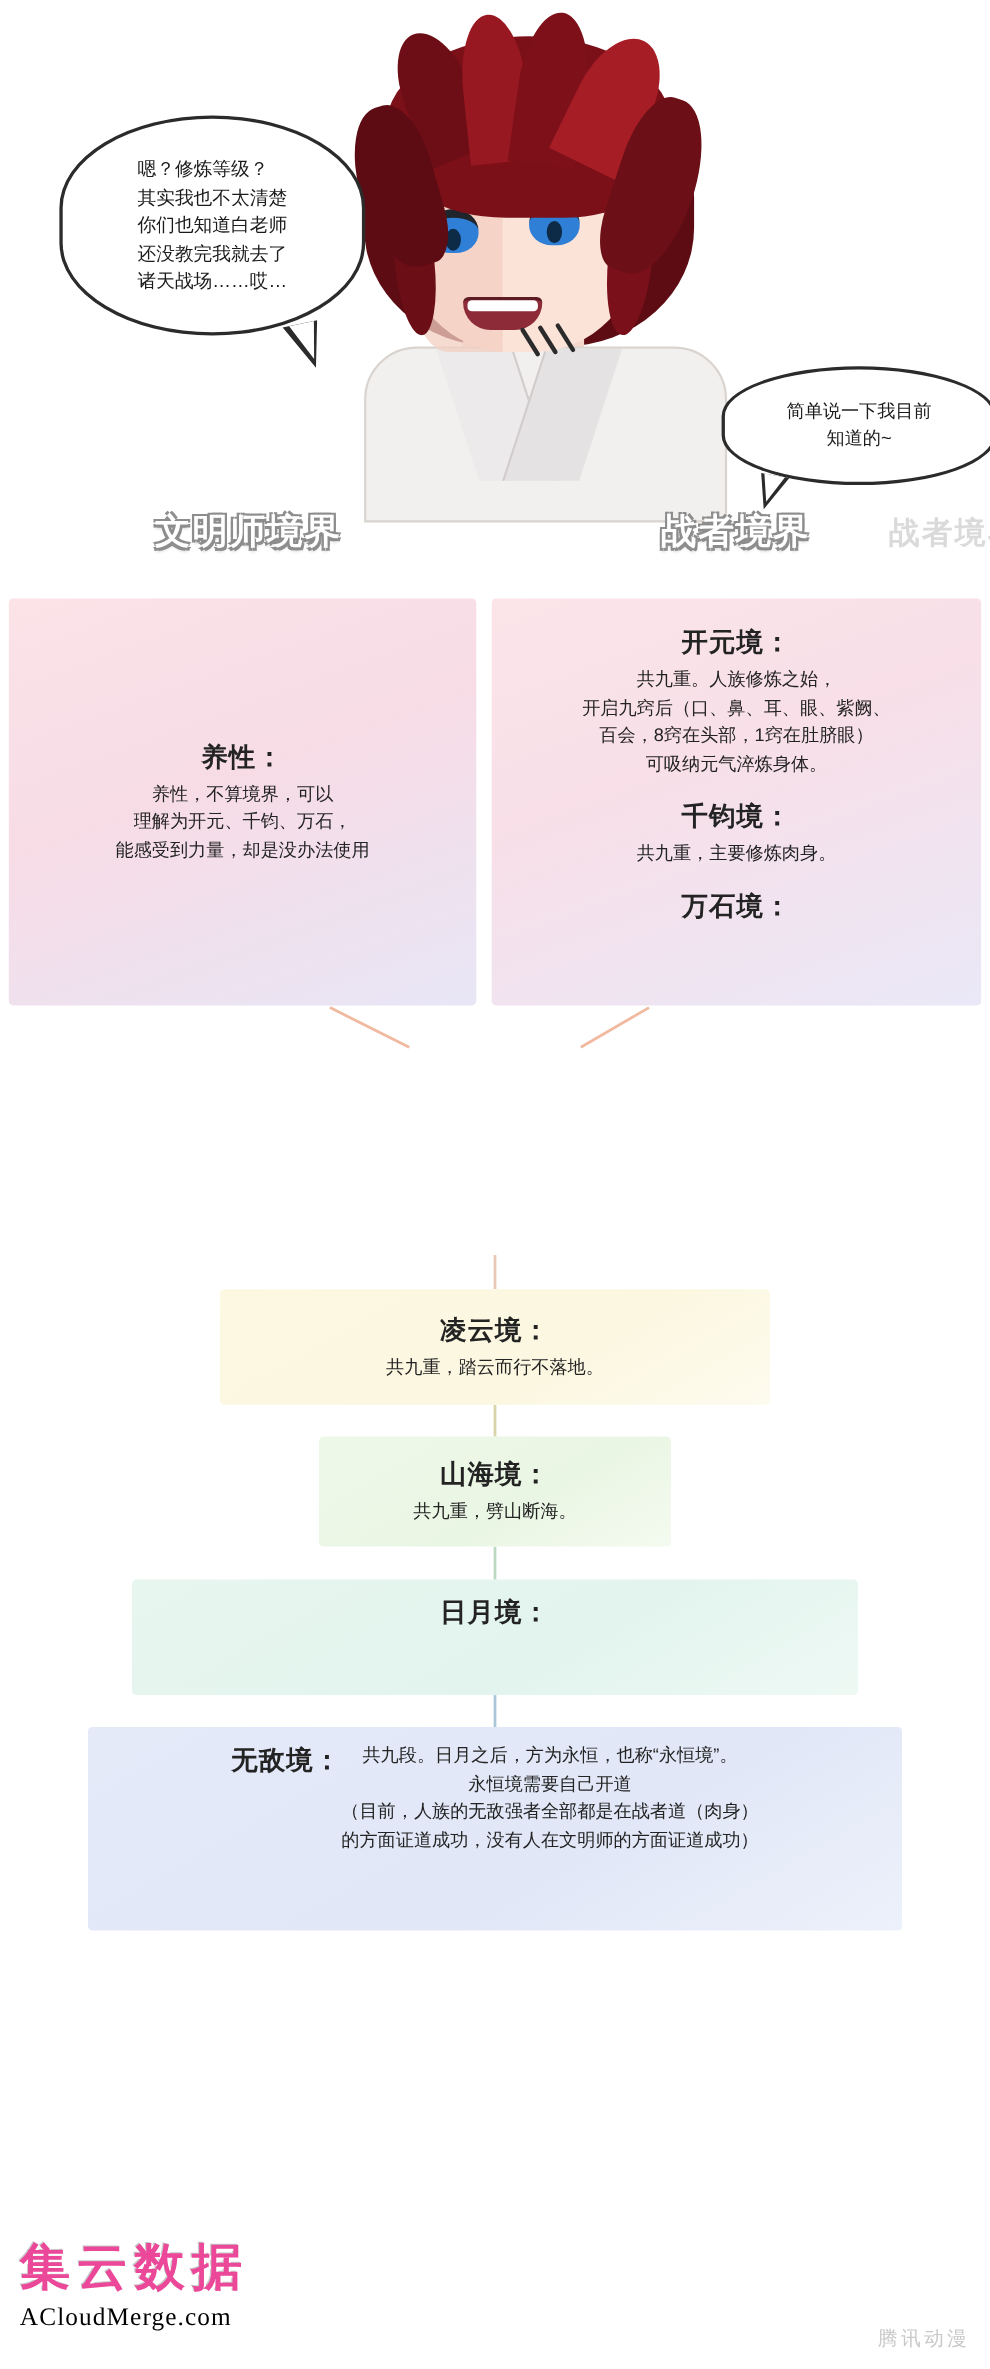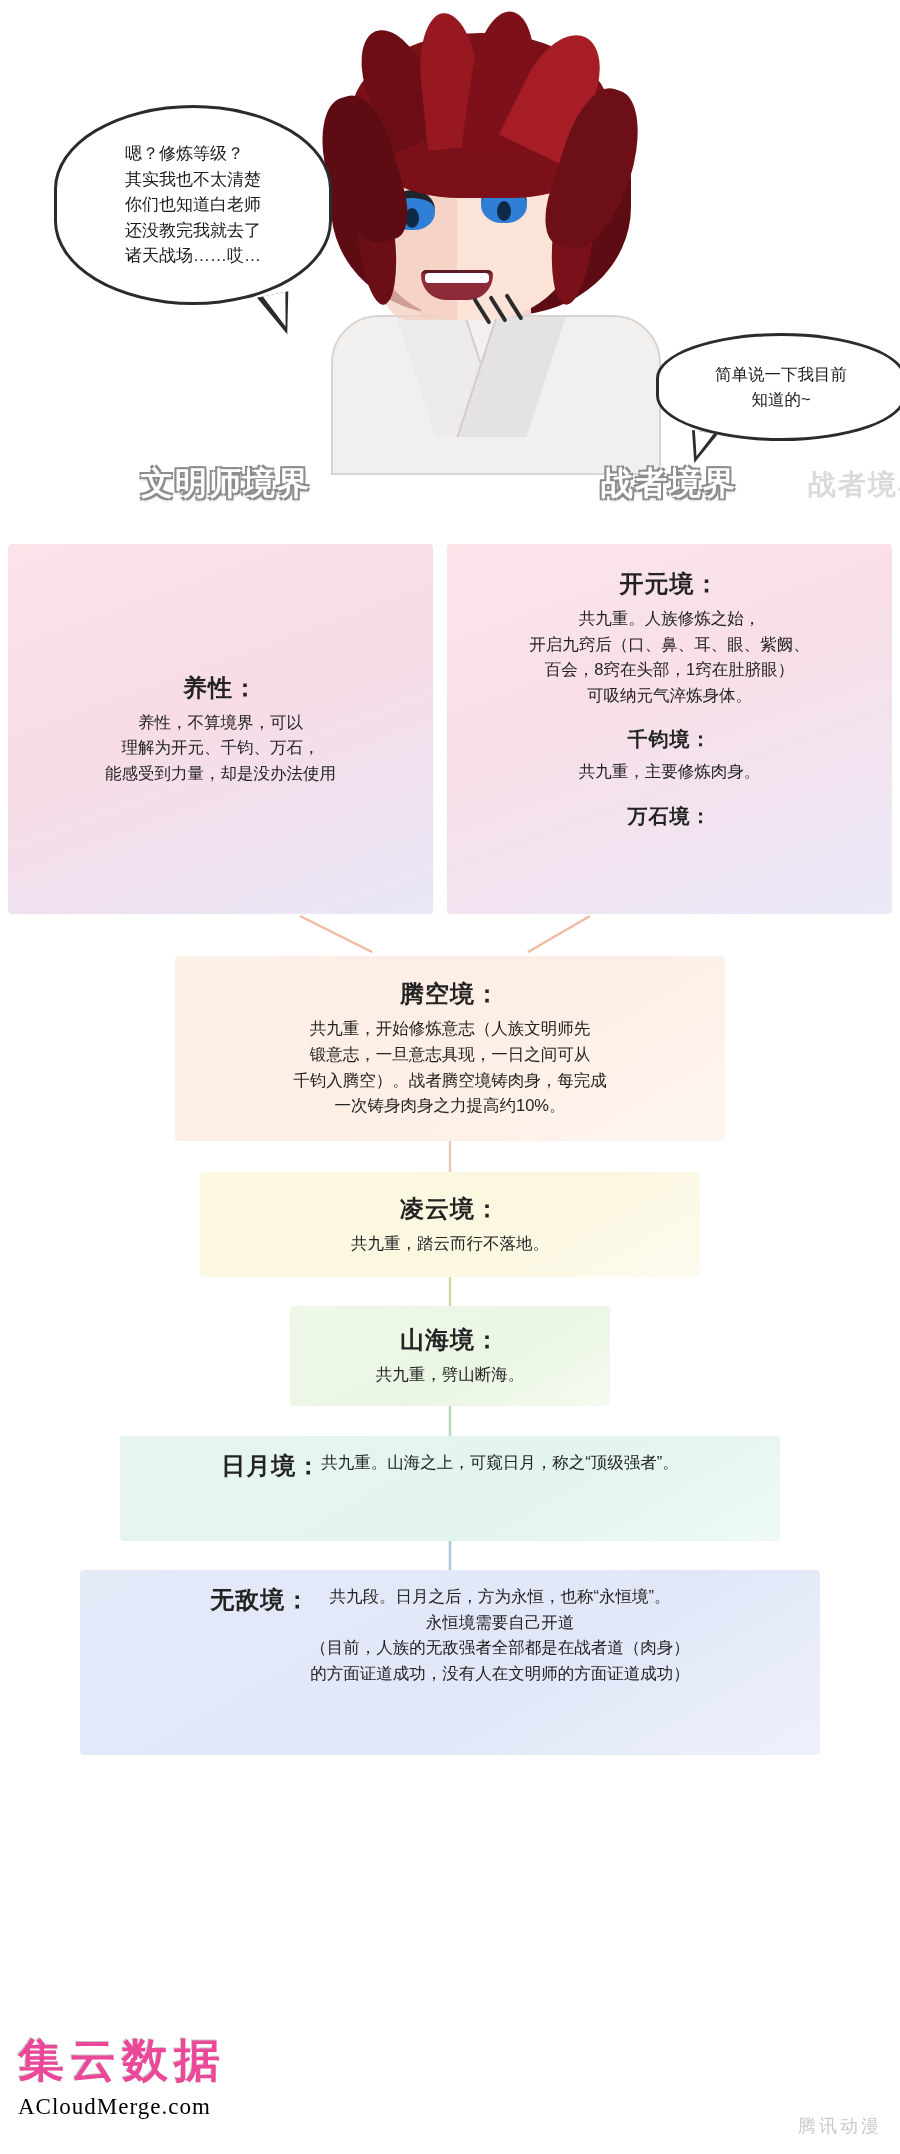--- a/index.html
+++ b/index.html
@@ -270,21 +270,21 @@
     margin-bottom: 6px;
     font-family: "Liberation Serif", serif;
     letter-spacing: 1px;
   }
   .card .body {
     font-size: 16.5px;
     line-height: 1.55;
     white-space: pre-line;
   }
   .card .sub-title {
-    font-size: 20px;
+    font-size: 24px;
     font-weight: bold;
     margin: 18px 0 6px;
     font-family: "Liberation Serif", serif;
     letter-spacing: 1px;
   }
 
   .c-left {
     left: 8px; top: 0px;
     width: 425px; height: 370px;
     background: linear-gradient(160deg, #fbe3e8 0%, #f7dce6 45%, #e8e6f6 100%);
@@ -456,41 +456,33 @@
     <div class="title">开元境：</div>
     <div class="body">共九重。人族修炼之始，
 开启九窍后（口、鼻、耳、眼、紫阙、
 百会，8窍在头部，1窍在肚脐眼）
 可吸纳元气淬炼身体。</div>
     <div class="sub-title">千钧境：</div>
     <div class="body">共九重，主要修炼肉身。</div>
     <div class="sub-title">万石境：</div>
   </div>
 
-  <div class="card c-teng">
-    <div class="title">腾空境：</div>
-    <div class="body">共九重，开始修炼意志（人族文明师先
-锻意志，一旦意志具现，一日之间可从
-千钧入腾空）。战者腾空境铸肉身，每完成
-一次铸身肉身之力提高约10%。</div>
-  </div>
 
   <div class="card c-ling">
     <div class="title">凌云境：</div>
     <div class="body">共九重，踏云而行不落地。</div>
   </div>
 
   <div class="card c-shan">
     <div class="title">山海境：</div>
     <div class="body">共九重，劈山断海。</div>
   </div>
 
   <div class="card c-riyue">
     <div class="title">日月境：</div>
-    <div class="body">共九重。山海之上，可窥日月，称之“顶级强者”。</div>
   </div>
 
   <div class="card c-wudi">
     <div class="title">无敌境：</div>
     <div class="body">共九段。日月之后，方为永恒，也称“永恒境”。
 永恒境需要自己开道
 （目前，人族的无敌强者全部都是在战者道（肉身）
 的方面证道成功，没有人在文明师的方面证道成功）</div>
   </div>
 </div>

